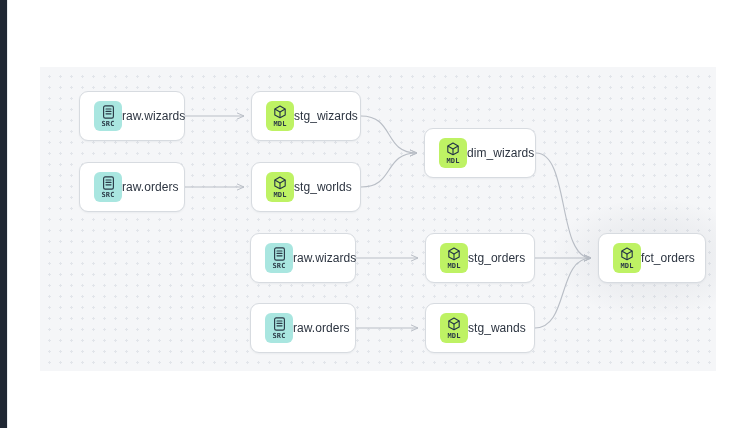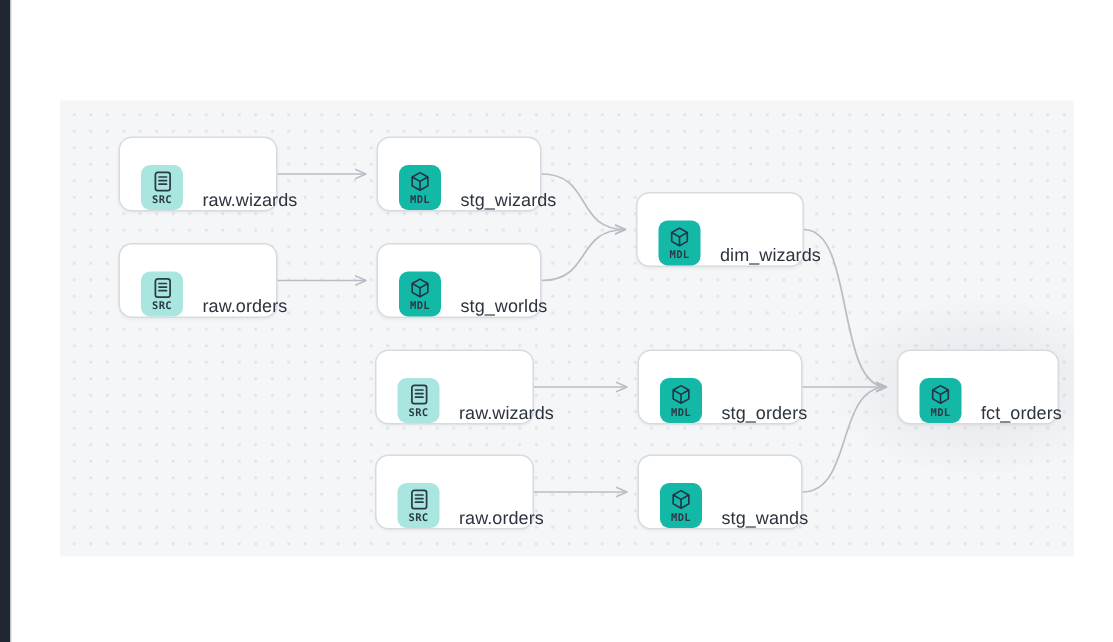--- a/index.html
+++ b/index.html
@@ -56,23 +56,22 @@
   }
 
   
   .node {
     position: absolute;
     box-sizing: border-box;
     background: #ffffff;
     border: 1px solid #d7dbe0;
     border-radius: 9px;
     display: flex;
-    align-items: flex-end;
+    align-items: center;
     padding: 0 14px;
-    gap: 13px;
     z-index: 2;
     box-shadow: 0 1px 2px rgba(20,30,50,0.05);
   }
   .node.highlight {
     box-shadow: 0 1px 2px rgba(20,30,50,0.05);
   }
   .glow {
     position: absolute;
     border-radius: 50%;
     background: radial-gradient(ellipse at center, rgba(140,148,160,0.16) 0%, rgba(140,148,160,0.07) 45%, rgba(140,148,160,0) 72%);
@@ -85,21 +84,21 @@
     height: 30px;
     border-radius: 6px;
     display: flex;
     flex-direction: column;
     align-items: center;
     justify-content: center;
     flex: 0 0 auto;
     gap: 0px;
   }
   .badge.src { background: #a9e6e0; }
-  .badge.mdl { background: #14b8a6; }
+  .badge.mdl { background: #bef264; }
 
   .badge .glyph {
     display: block;
     line-height: 0;
     margin-bottom: 1px;
   }
   .badge .tag {
     font-family: "DejaVu Sans Mono", monospace;
     font-size: 7px;
     font-weight: 700;

